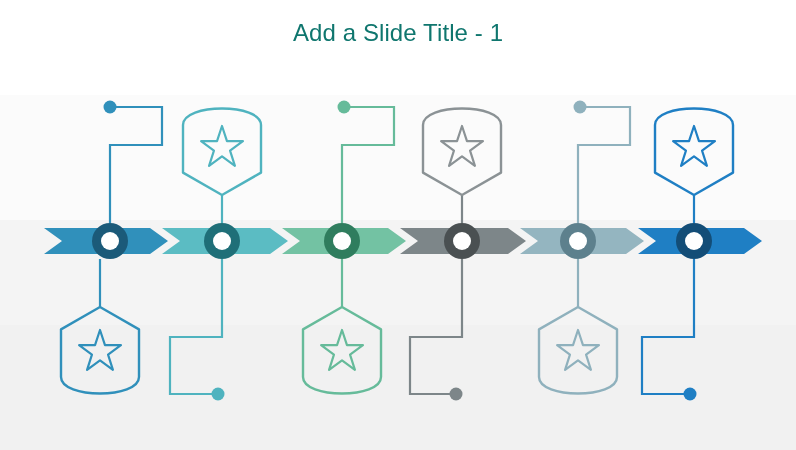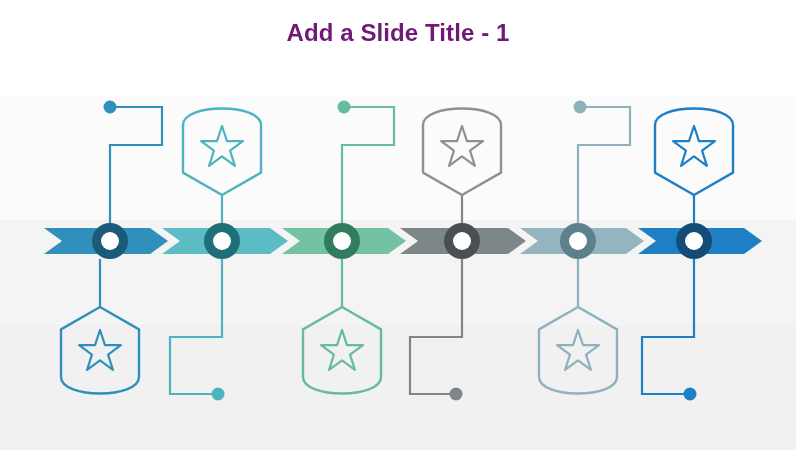--- a/index.html
+++ b/index.html
@@ -20,23 +20,23 @@
   .band{position:absolute;left:0;width:796px;}
   .band-1{top:0;height:95px;background:#ffffff;}
   .band-2{top:95px;height:125px;background:#fbfbfb;}
   .band-3{top:220px;height:105px;background:#f4f4f4;}
   .band-4{top:325px;height:125px;background:#f1f1f1;}
 
   #title{
     position:absolute;left:0;top:18px;width:796px;
     text-align:center;
     font-size:24px;
-    color:#701a75;
+    color:#0f766e;
     font-family:"Liberation Sans", sans-serif;
-    font-weight:700;
+    font-weight:400;
     letter-spacing:0.1px;
     line-height:30px;
     white-space:nowrap;
   }
   svg#art{position:absolute;left:0;top:0;width:796px;height:450px;display:block;}
 </style>
 </head>
 <body>
 
 <div id="slide">

